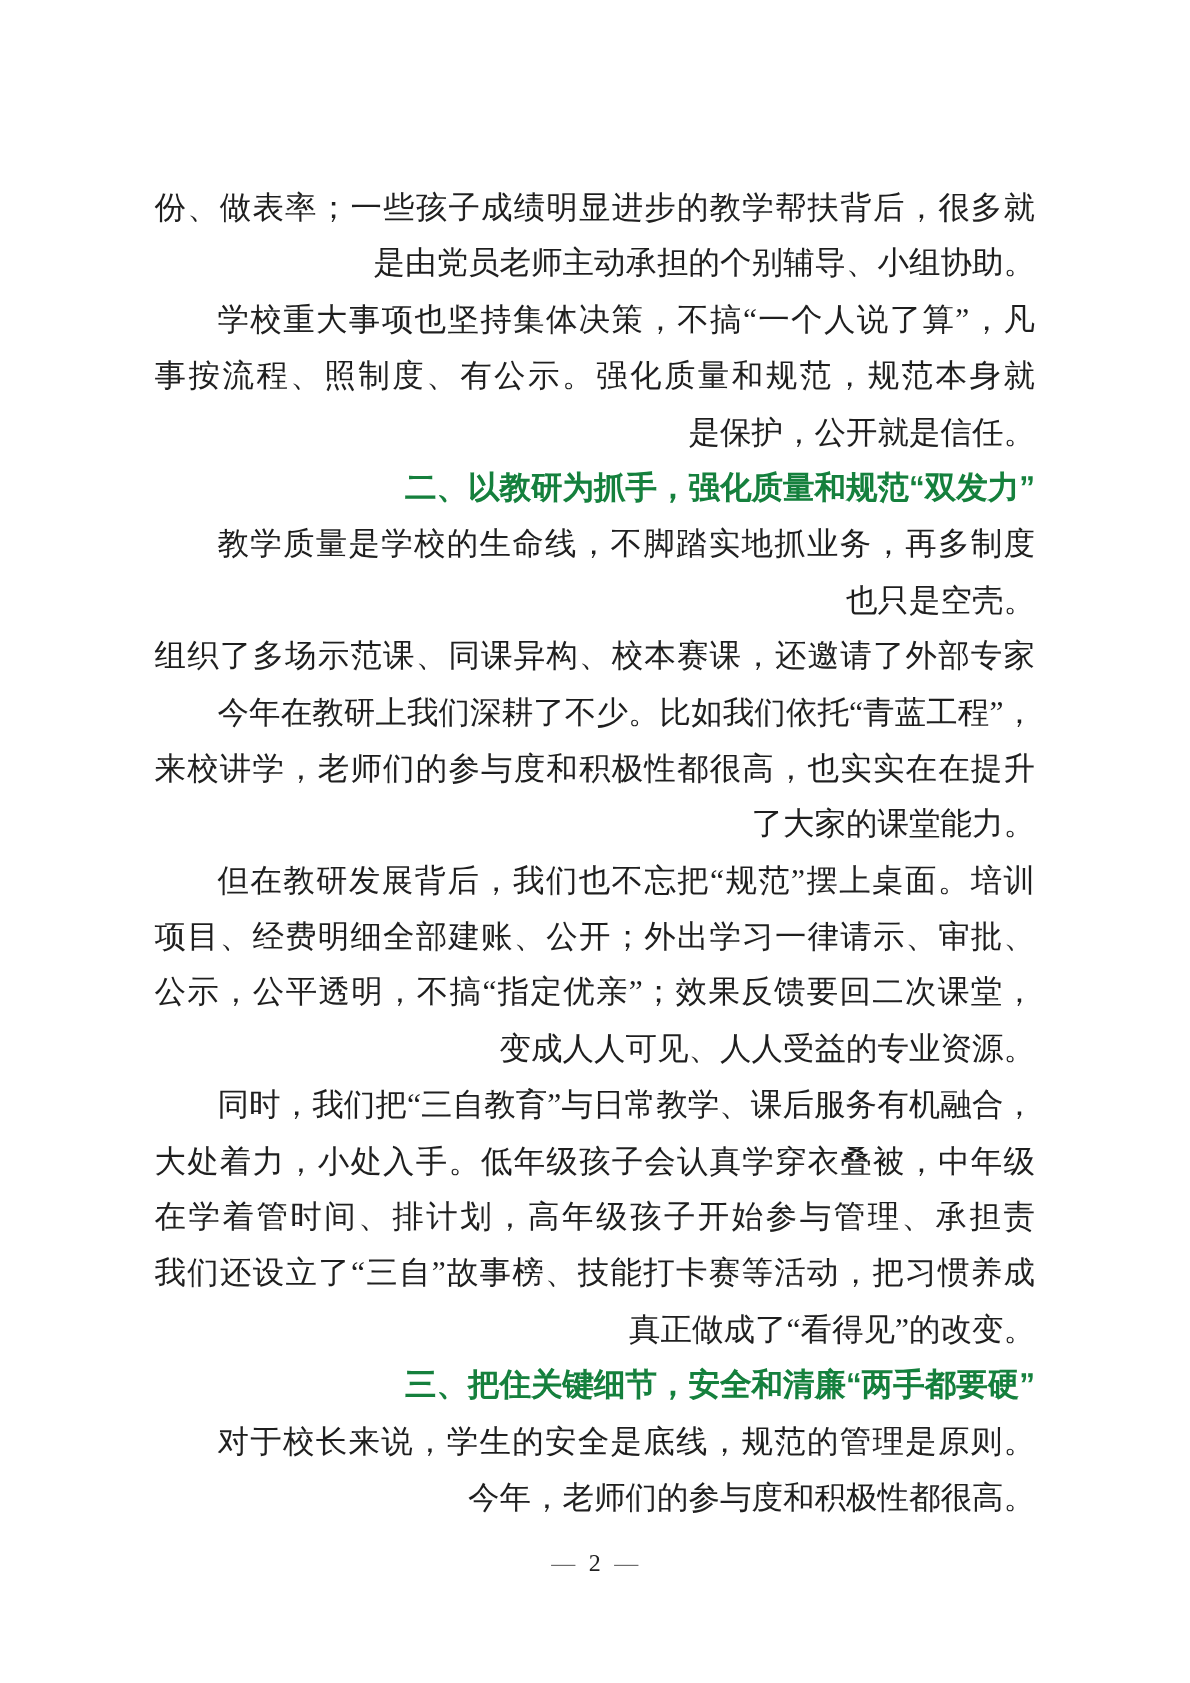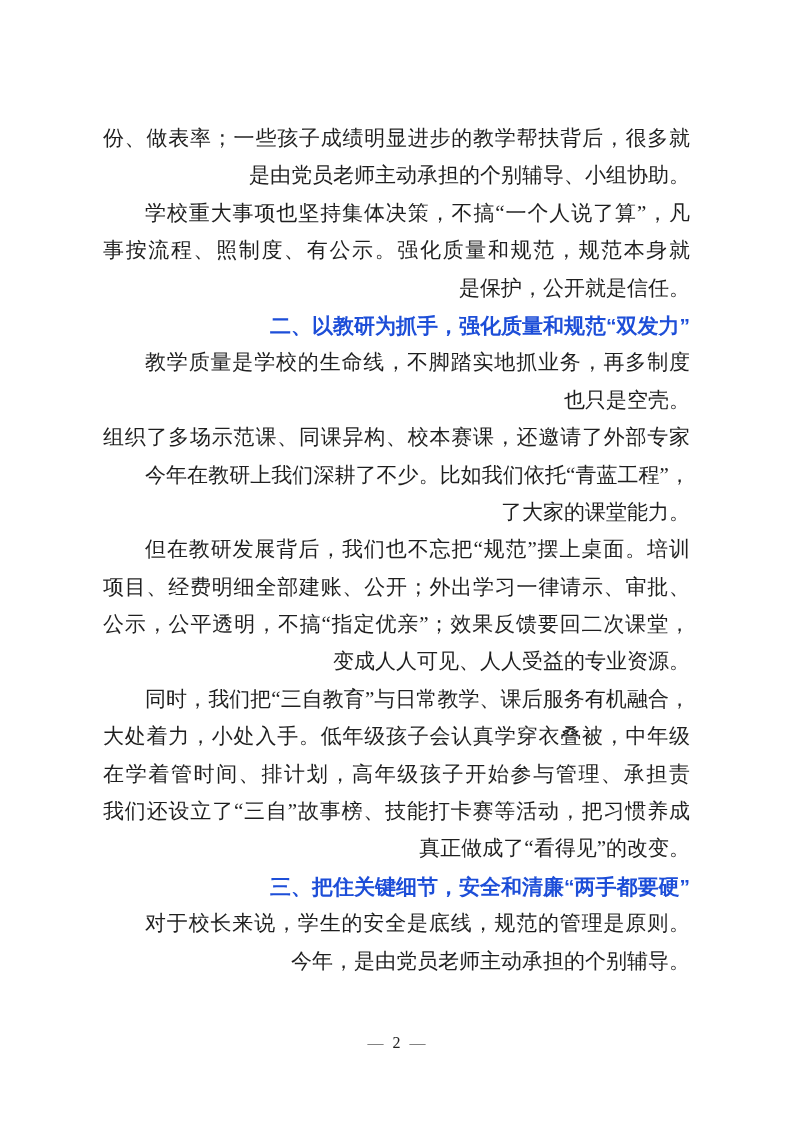--- a/index.html
+++ b/index.html
@@ -30,21 +30,21 @@
   .body {
     font-family: "Liberation Serif", "DejaVu Serif", serif;
     font-size: 21px;
     font-weight: 400;
     color: #1f1f1f;
   }
   .head {
     font-family: "Liberation Sans", "DejaVu Sans", sans-serif;
     font-size: 21px;
     font-weight: 700;
-    color: #1d4ed8;
+    color: #15803d;
   }
   .ind {
     text-indent: 2em;
   }
   .fill {
     text-align: justify;
     text-align-last: justify;
     text-justify: inter-ideograph;
   }
   .footer {
@@ -78,36 +78,37 @@
     <div class="ln body fill">事按流程、照制度、有公示。强化质量和规范，规范本身就</div>
     <div class="ln body">是保护，公开就是信任。</div>
 
     <div class="ln head ind">二、以教研为抓手，强化质量和规范“双发力”</div>
 
     <div class="ln body ind fill">教学质量是学校的生命线，不脚踏实地抓业务，再多制度</div>
     <div class="ln body">也只是空壳。</div>
 
     <div class="ln body fill">组织了多场示范课、同课异构、校本赛课，还邀请了外部专家</div>
     <div class="ln body ind fill">今年在教研上我们深耕了不少。比如我们依托“青蓝工程”，</div>
+    <div class="ln body fill">来校讲学，老师们的参与度和积极性都很高，也实实在在提升</div>
     <div class="ln body">了大家的课堂能力。</div>
 
     <div class="ln body ind fill">但在教研发展背后，我们也不忘把“规范”摆上桌面。培训</div>
     <div class="ln body fill">项目、经费明细全部建账、公开；外出学习一律请示、审批、</div>
     <div class="ln body fill">公示，公平透明，不搞“指定优亲”；效果反馈要回二次课堂，</div>
     <div class="ln body">变成人人可见、人人受益的专业资源。</div>
 
     <div class="ln body ind fill">同时，我们把“三自教育”与日常教学、课后服务有机融合，</div>
     <div class="ln body fill">大处着力，小处入手。低年级孩子会认真学穿衣叠被，中年级</div>
     <div class="ln body fill">在学着管时间、排计划，高年级孩子开始参与管理、承担责任。</div>
     <div class="ln body fill">我们还设立了“三自”故事榜、技能打卡赛等活动，把习惯养成</div>
     <div class="ln body">真正做成了“看得见”的改变。</div>
 
     <div class="ln head ind">三、把住关键细节，安全和清廉“两手都要硬”</div>
 
     <div class="ln body ind fill">对于校长来说，学生的安全是底线，规范的管理是原则。</div>
-    <div class="ln body">今年，是由党员老师主动承担的个别辅导。</div>
+    <div class="ln body">今年，老师们的参与度和积极性都很高。</div>
 
   </div>
 
   <div class="footer">
     <span class="dash">—</span><span class="pagenum">2</span><span class="dash">—</span>
   </div>
 </div>
 
 </body></html>

